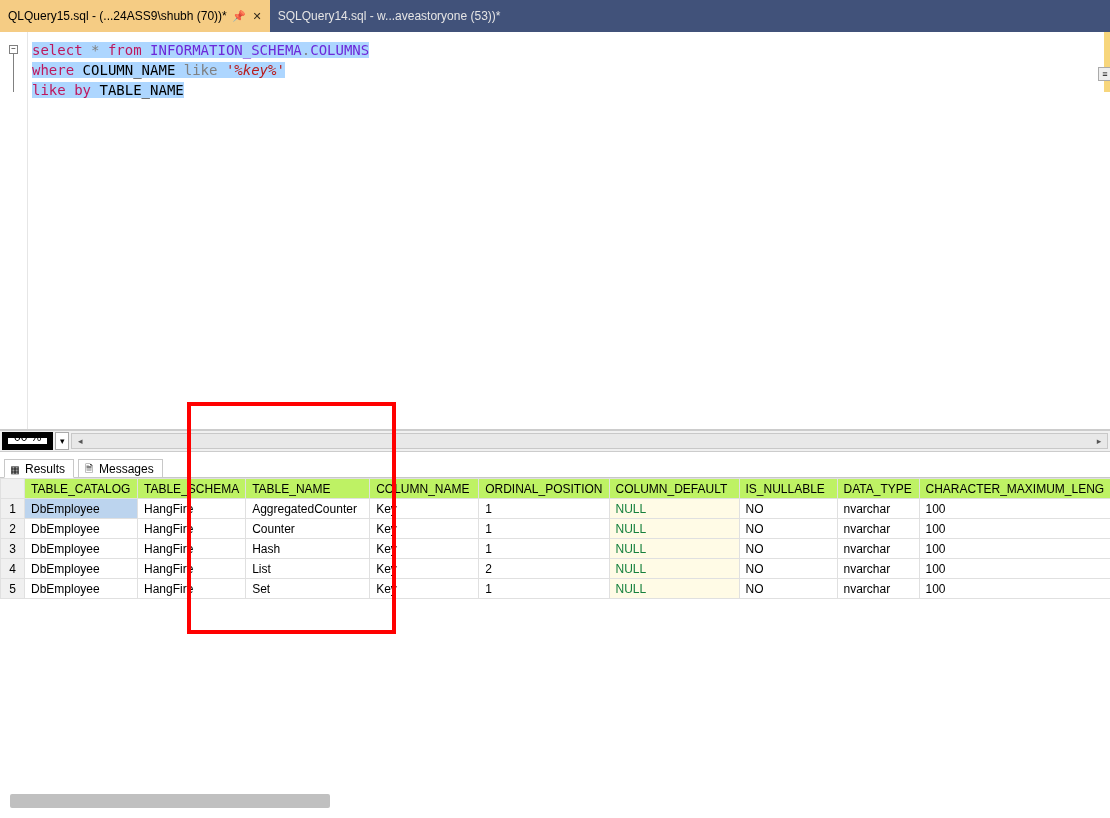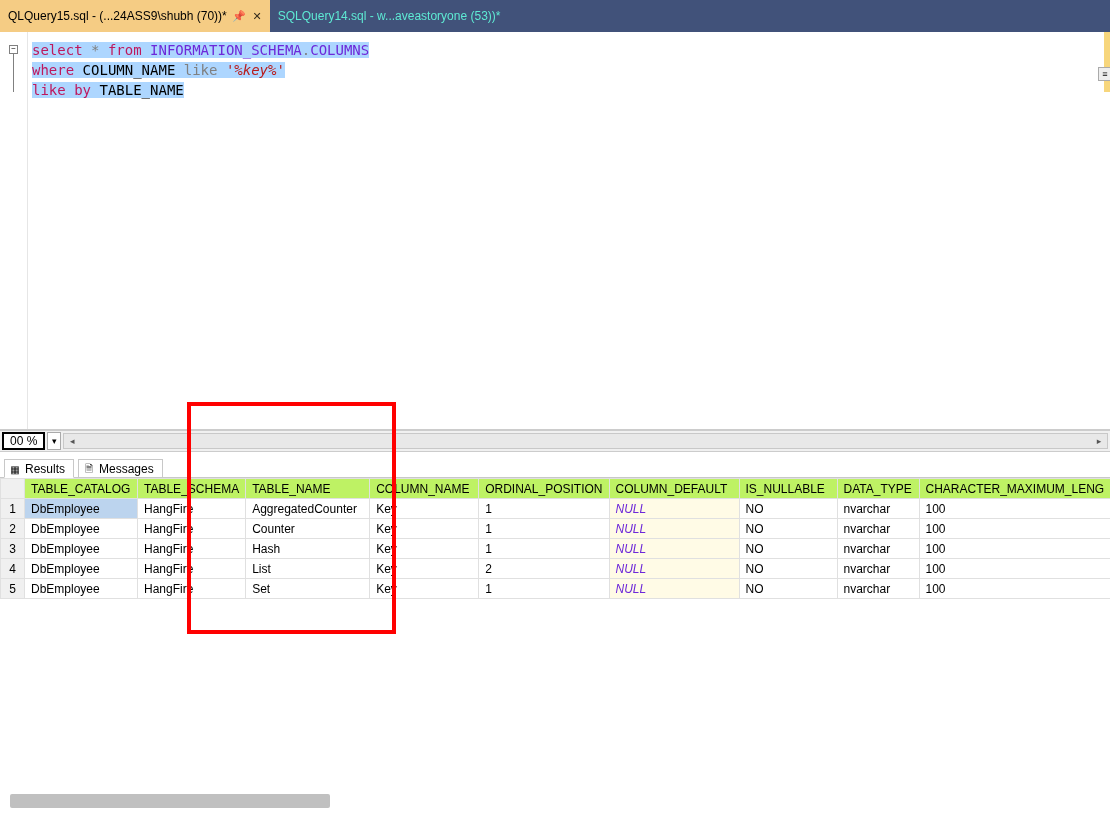--- a/index.html
+++ b/index.html
@@ -16,21 +16,21 @@
     display: flex;
     background: #41527a;
     height: 32px;
     align-items: stretch;
   }
   .tab {
     display: flex;
     align-items: center;
     padding: 0 8px;
     font-size: 12px;
-    color: #5eead4;
+    color: #e5e5e5;
     cursor: pointer;
     gap: 6px;
     white-space: nowrap;
   }
   .tab.active {
     background: #f5cc84;
     color: #000;
   }
   .tab-pin, .tab-close {
     font-size: 11px;
@@ -99,21 +99,21 @@
     height: 22px;
     display: flex;
     align-items: center;
     border-top: 1px solid #ccc;
     border-bottom: 1px solid #ccc;
     background: #f0f0f0;
     padding: 0 2px;
     gap: 2px;
   }
   .zoom-val {
-    border: 2px solid #000000;
+    border: 6px solid #000000;
     background: #fff;
     padding: 0 6px;
     font-size: 12px;
     height: 18px;
     display: flex; align-items: flex-end;
   }
   .zoom-drop {
     width: 14px; height: 18px;
     border: 1px solid #aaa;
     background: #fff;
@@ -182,22 +182,21 @@
   table.grid th {
     background: #bef264;
   }
   table.grid .rowhdr {
     background: #f0f0f0;
     text-align:center;
     width: 22px;
   }
   table.grid td.nullcell {
     background: #fffbe6;
-    color: #6d28d9;
-    font-style: italic;
+    color: #15803d;
   }
   table.grid td.selcell {
     background: #bcd4ee;
   }
   .bottom-scroll {
     position: absolute;
     bottom: 10px;
     left: 10px;
     width: 320px;
     height: 14px;

